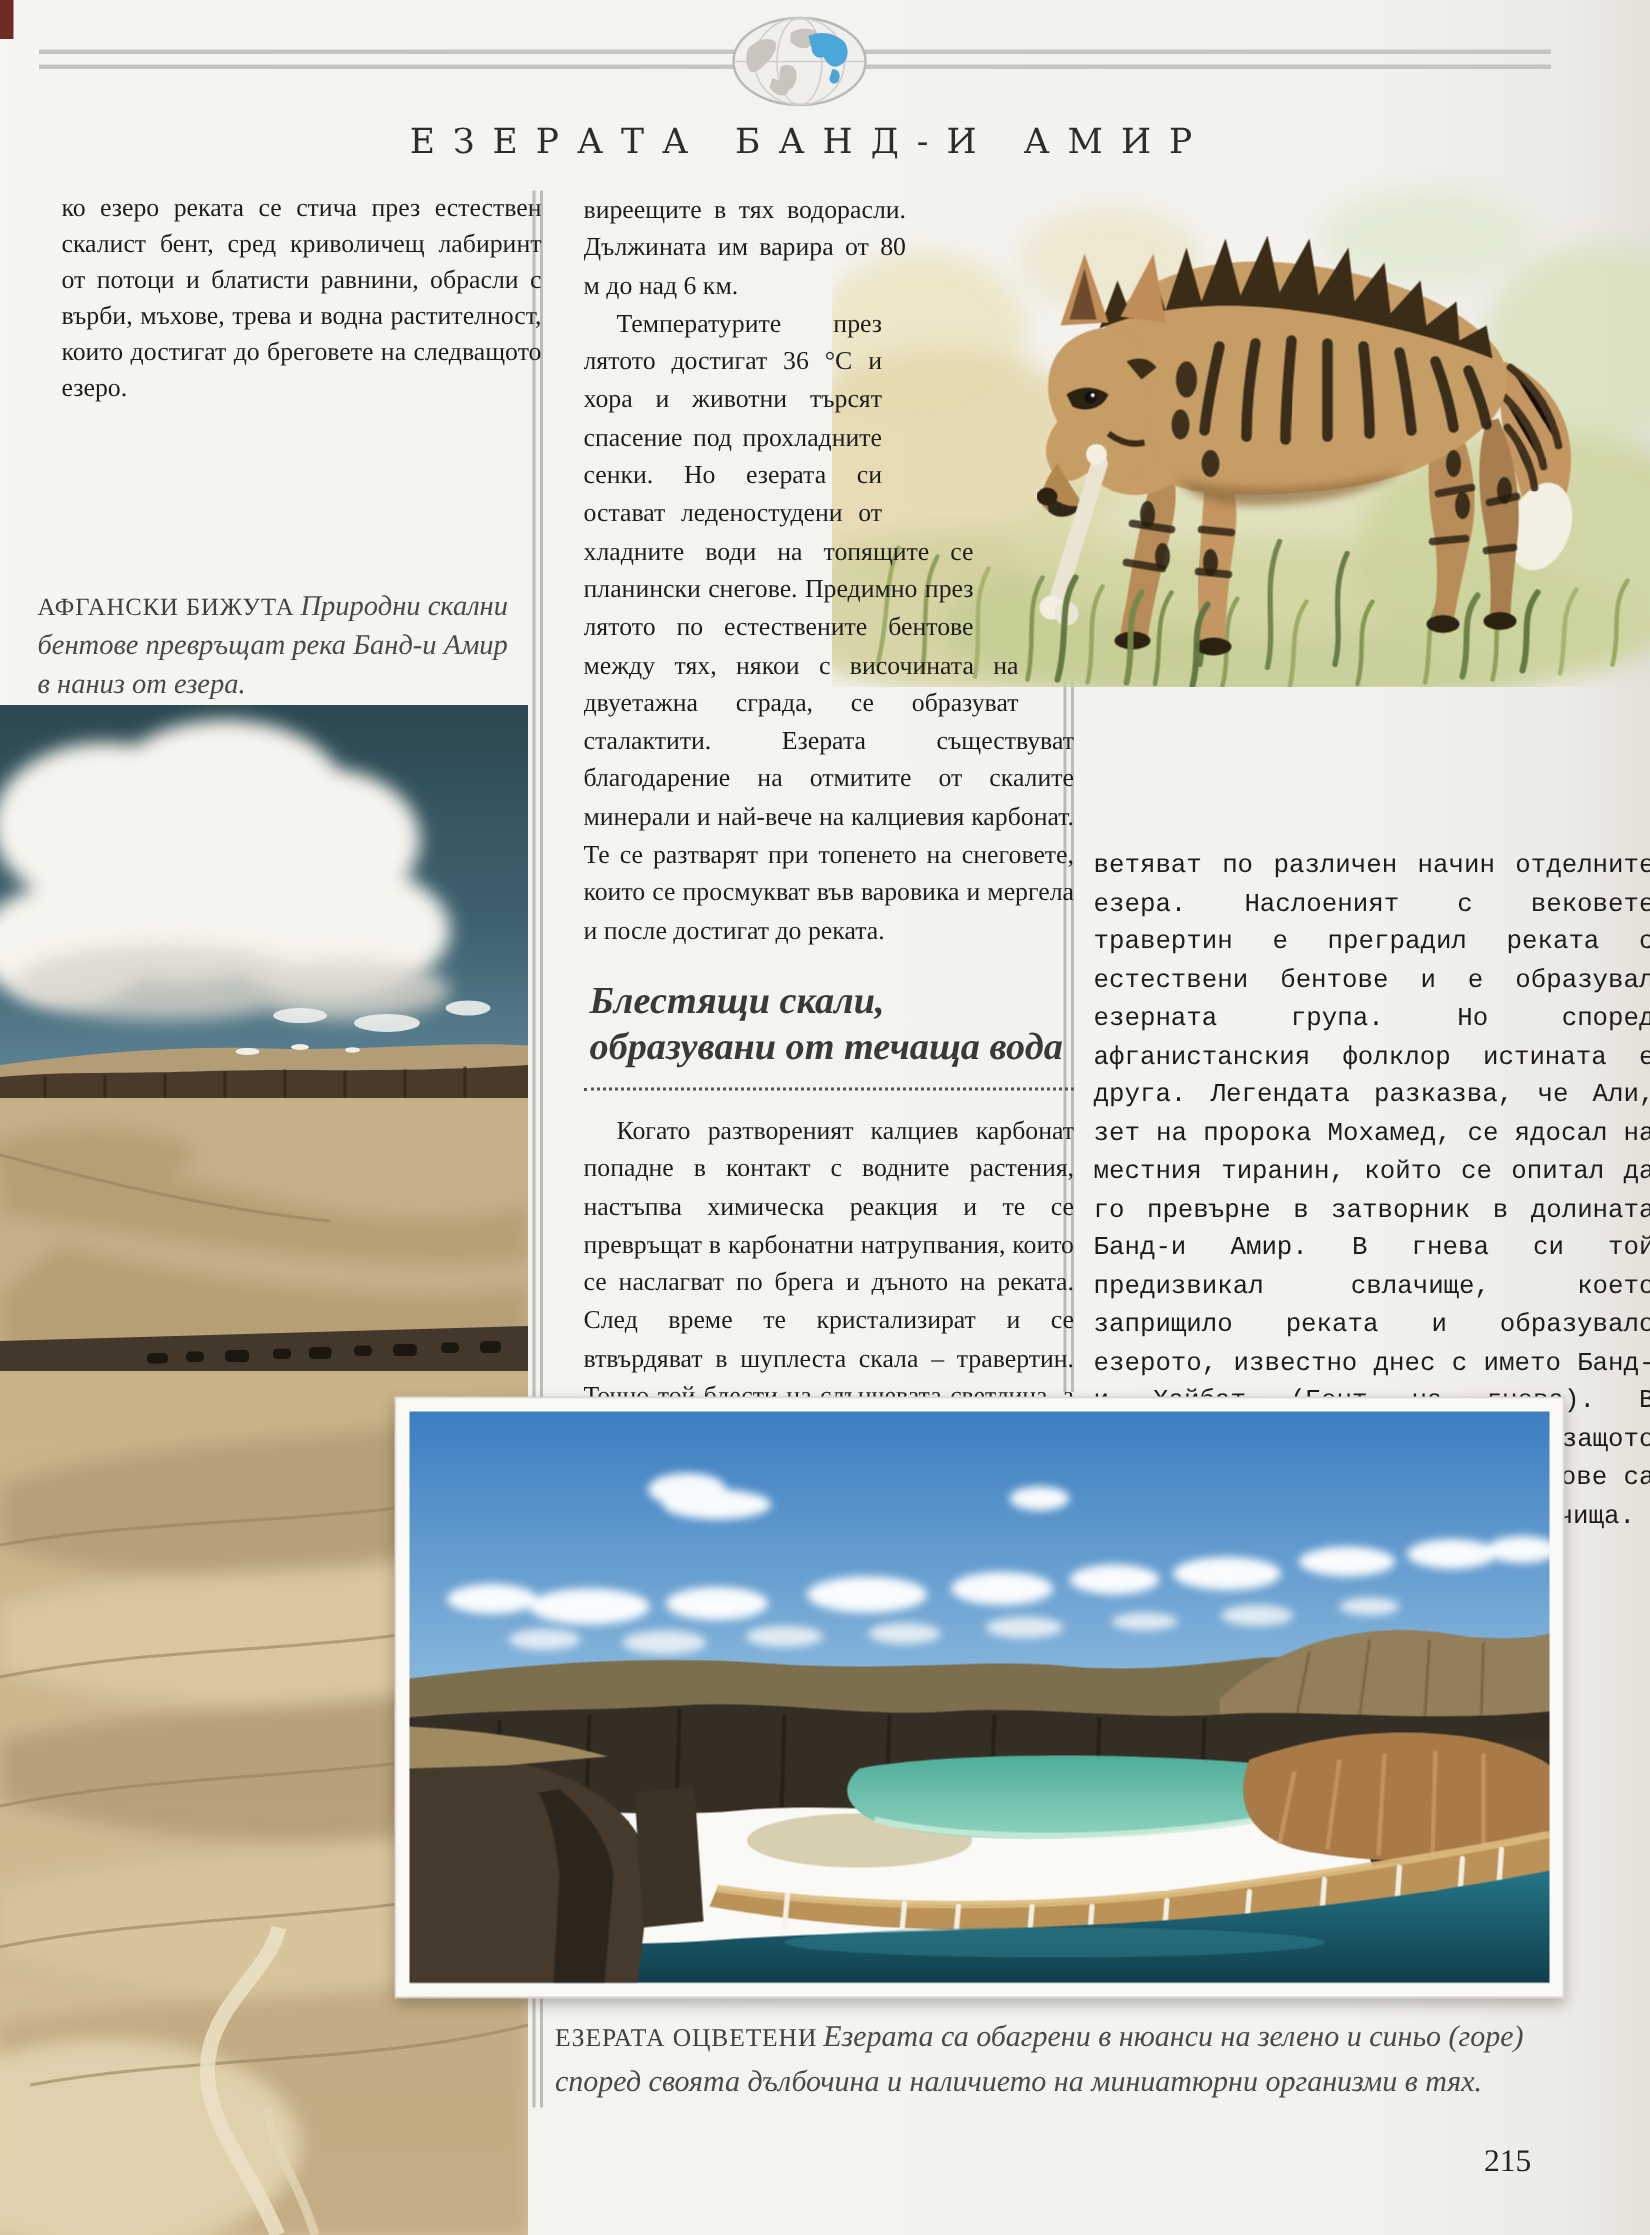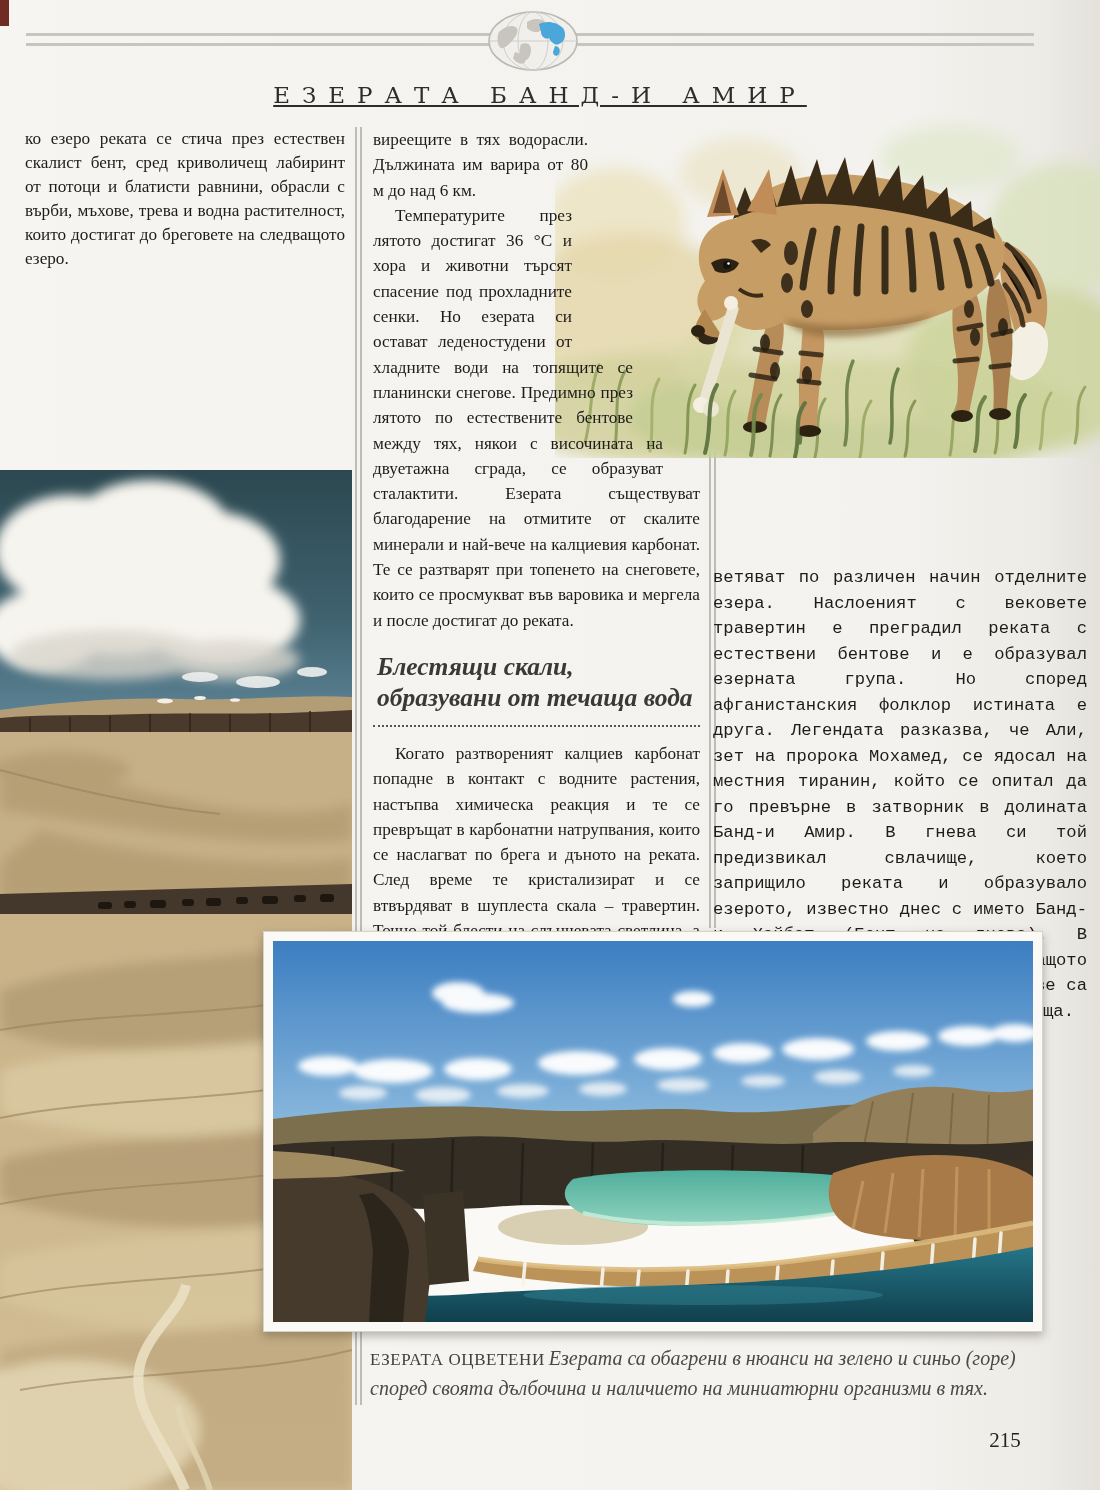--- a/index.html
+++ b/index.html
@@ -3,22 +3,22 @@
 <meta charset="utf-8">
 <style>
   html,body{margin:0;padding:0;background:#dddcd6;}
   .page{position:relative;width:1100px;height:1490px;margin:0 auto;overflow:hidden;
         background:linear-gradient(90deg,#f6f5f1 0%,#f3f2ee 82%,#edebe6 95%,#e3e1da 100%);
         font-family:"Liberation Serif",serif;color:#1d1c1a;}
   .abs{position:absolute;}
   .rule{position:absolute;height:3px;background:#c6c5c0;}
   .vrule{position:absolute;width:1.5px;background:#bdbcb6;}
   .title{position:absolute;left:20px;top:82px;width:1040px;text-align:center;
-         font-family:"DejaVu Serif",serif;font-size:23px;letter-spacing:12px;color:#2e2d2b;text-decoration:underline;}
-  .col{position:absolute;text-align:justify;font-size:17.2px;line-height:23.9px;z-index:3;}
+         font-family:"DejaVu Serif",serif;font-size:23px;letter-spacing:12px;color:#2e2d2b;}
+  .col{position:absolute;text-align:justify;font-size:17.2px;line-height:23.9px;z-index:3;margin-left:16px;}
   .col p{margin:0;}
   .indent{text-indent:22px;}
   .midcol{line-height:25.3px;}
   .rightcol{line-height:25.5px;font-family:Liberation Mono, monospace;}
   .caption{position:absolute;z-index:3;line-height:25px;text-align:left;}
   .cap-label{font-family:"Liberation Serif",serif;font-size:16.5px;letter-spacing:.6px;color:#41403d;}
   .cap-italic{font-style:italic;font-size:19px;color:#4a4946;}
   .subhead{font-style:italic;font-family:"Liberation Serif",serif;font-size:25.5px;line-height:31px;
            text-align:left;color:#3a3937;margin:18px 0 0 0;padding:0 4px 12px 4px;
            border-bottom:2px dotted #55544f;}
@@ -61,20 +61,24 @@
   <div class="title">ЕЗЕРАТА БАНД-И АМИР</div>
 
   <div class="vrule" style="left:355px;top:127px;height:1278px;z-index:1;"></div>
   <div class="vrule" style="left:360px;top:127px;height:1278px;z-index:1;"></div>
   <div class="vrule" style="left:709px;top:452px;height:476px;z-index:1;"></div>
   <div class="vrule" style="left:714px;top:452px;height:476px;z-index:1;"></div>
 
   <div class="col" style="left:25px;top:127px;width:320px;">
     <p>ко езеро реката се стича през естествен скалист бент, сред криволичещ лабиринт от потоци и блатисти равнини, обрасли с върби, мъхове, трева и водна растителност, които достигат до бреговете на следващото езеро.</p>
   </div>
+  <div class="caption" style="left:25px;top:392px;width:318px;">
+    <span class="cap-label">АФГАНСКИ БИЖУТА</span>
+    <span class="cap-italic">Природни скални бентове превръщат река Банд-и Амир в наниз от езера.</span>
+  </div>
 
   <div class="col midcol" style="left:373px;top:127px;width:327px;">
     <div class="spacer" style="width:112px;height:51px;"></div>
     <div class="spacer" style="width:128px;height:152px;"></div>
     <div class="spacer" style="width:67px;height:76px;"></div>
     <div class="spacer" style="width:37px;height:51px;"></div>
     <p>виреещите в тях водорасли. Дължината им варира от 80 м до над 6 км.</p>
     <p class="indent">Температурите през лятото достигат 36 °C и хора и животни търсят спасение под прохладните сенки. Но езерата си остават леденостудени от хладните води на топящите се планински снегове. Предимно през лятото по естествените бентове между тях, някои с височината на двуетажна сграда, се образуват сталактити. Езерата съществуват благодарение на отмитите от скалите минерали и най-вече на калциевия карбонат. Те се разтварят при топенето на снеговете, които се просмукват във варовика и мергела и после достигат до реката.</p>
     <h2 class="subhead">Блестящи скали, образувани от течаща вода</h2>
     <div class="subgap"></div>

